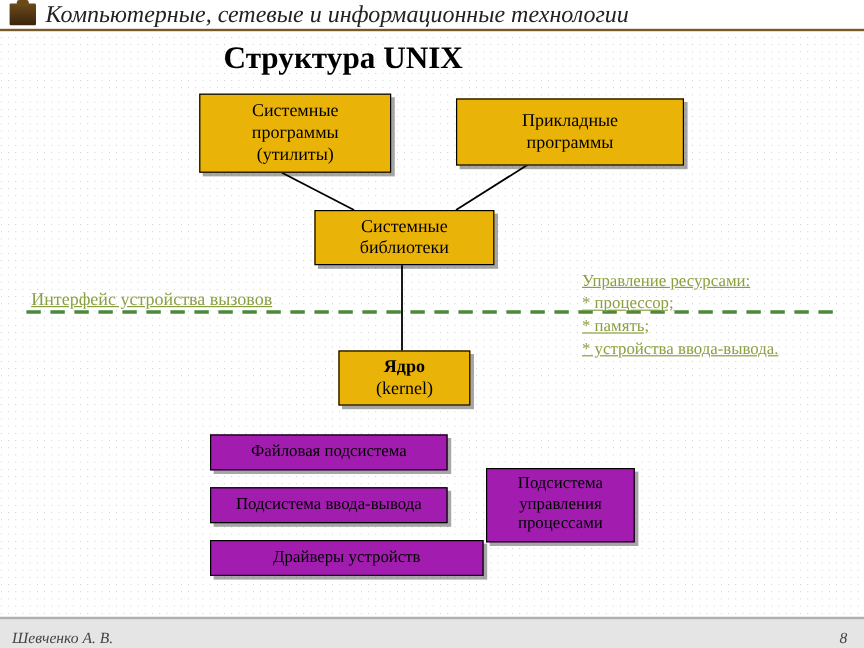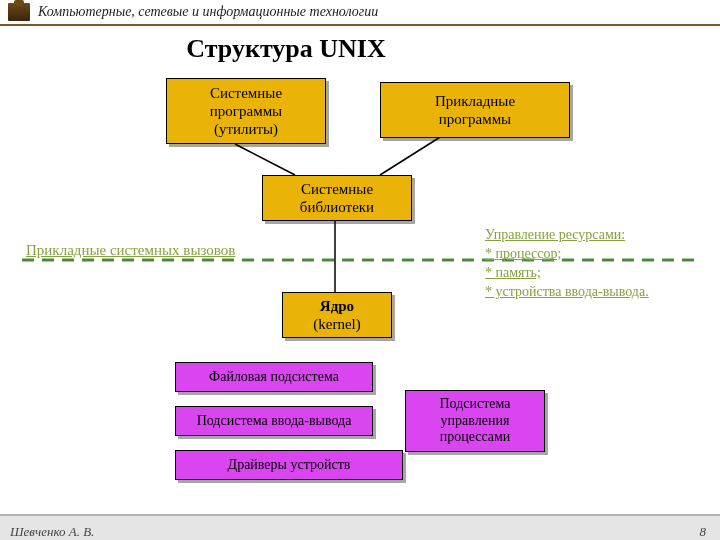--- a/index.html
+++ b/index.html
@@ -11,21 +11,21 @@
       #fff;
     position: relative;
     overflow: hidden;
   }
   .hdr {
     position: absolute; left: 0; top: 0; width: 720px; height: 26px;
     background: #fff;
     border-bottom: 2px solid #7a5a2a;
     display: flex; align-items: center; gap: 8px;
     padding-left: 8px;
-    font-style: italic; font-size: 14px; color: #222;
+    font-style: italic; font-size: 20px; color: #222;
   }
   .hdr .icon {
     width: 22px; height: 18px;
     background: linear-gradient(#6b4a1a,#3a240c);
     border-radius: 1px;
     position: relative;
   }
   .hdr .icon::before { content:""; position:absolute; left:6px; top:-3px; width:10px; height:5px; background:#6b4a1a; border-radius:2px 2px 0 0;}
   .title {
     position: absolute; left: 0; top: 34px; width: 572px;
@@ -39,21 +39,21 @@
     font-style: italic; font-size: 13px; color: #444;
     display: flex; align-items: flex-end;
   }
   .ftr .author { position:absolute; left:10px; }
   .ftr .topic { width:100%; text-align:center; }
   .ftr .page { position:absolute; right:14px; }
 
   .box {
     position: absolute;
     border: 1.5px solid #000;
-    background: #d946ef;
+    background: #a21caf;
     text-align: center;
     font-size: 15px;
     display: flex; flex-direction: column; justify-content: center; align-items: center;
     box-shadow: 3px 3px 0 rgba(0,0,0,.35);
     line-height: 1.2;
   }
   .box.yellow { background: #eab308; text-align: center; }
   .box.small { font-size: 14px; }
   .label-if {
     position:absolute; font-size:15px; color:#8aa040; text-decoration: underline;
@@ -93,21 +93,21 @@
 <div class="box yellow" style="left:380px; top:82px; width:190px; height:56px;">
   <span>Прикладные</span>
   <span>программы</span>
 </div>
 
 <div class="box yellow" style="left:262px; top:175px; width:150px; height:46px;">
   <span>Системные</span>
   <span>библиотеки</span>
 </div>
 
-<div class="label-if" style="left:26px; top:242px;">Прикладные системных вызовов</div>
+<div class="label-if" style="left:26px; top:242px;">Интерфейс устройства вызовов</div>
 
 <div class="note" style="left:485px; top:226px; width:220px; white-space:pre-line;">Управление ресурсами:
 * процессор;
 * память;
 * устройства ввода-вывода.</div>
 
 <div class="box yellow" style="left:282px; top:292px; width:110px; height:46px;">
   <b>Ядро</b>
   <span>(kernel)</span>
 </div>
@@ -115,21 +115,21 @@
 <div class="box small" style="left:175px; top:362px; width:198px; height:30px;">
   <span>Файловая подсистема</span>
 </div>
 <div class="box small" style="left:175px; top:406px; width:198px; height:30px;">
   <span>Подсистема ввода-вывода</span>
 </div>
 <div class="box small" style="left:175px; top:450px; width:228px; height:30px;">
   <span>Драйверы устройств</span>
 </div>
 
-<div class="box small" style="left:405px; top:390px; width:140px; height:62px;">
+<div class="box small" style="left:405px; top:390px; width:124px; height:62px;">
   <span>Подсистема</span>
   <span>управления</span>
   <span>процессами</span>
 </div>
 
 <div class="ftr">
   <span class="author">Шевченко А. В.</span>
   <span class="page">8</span>
 </div>
 

